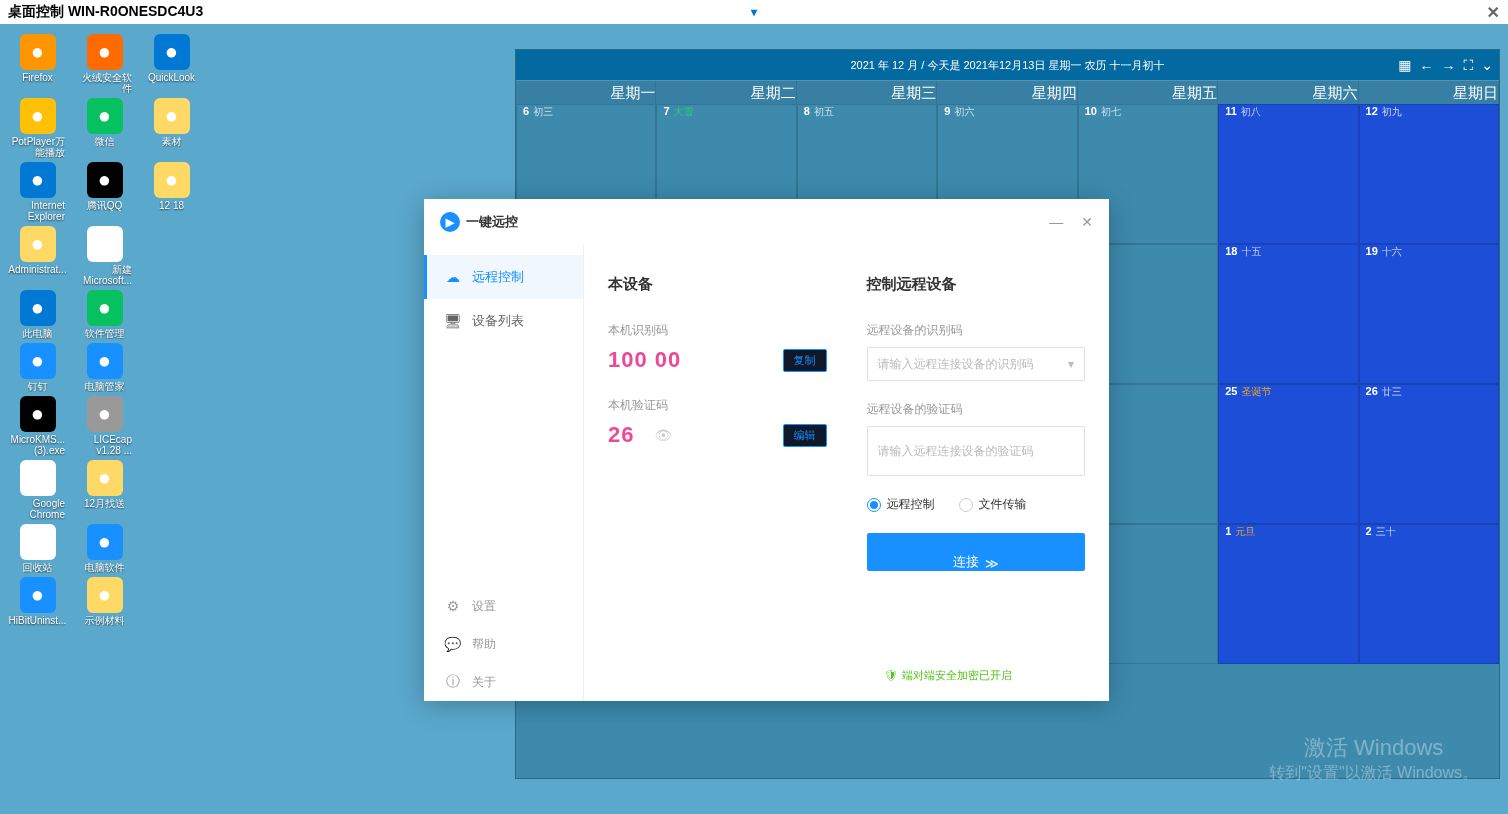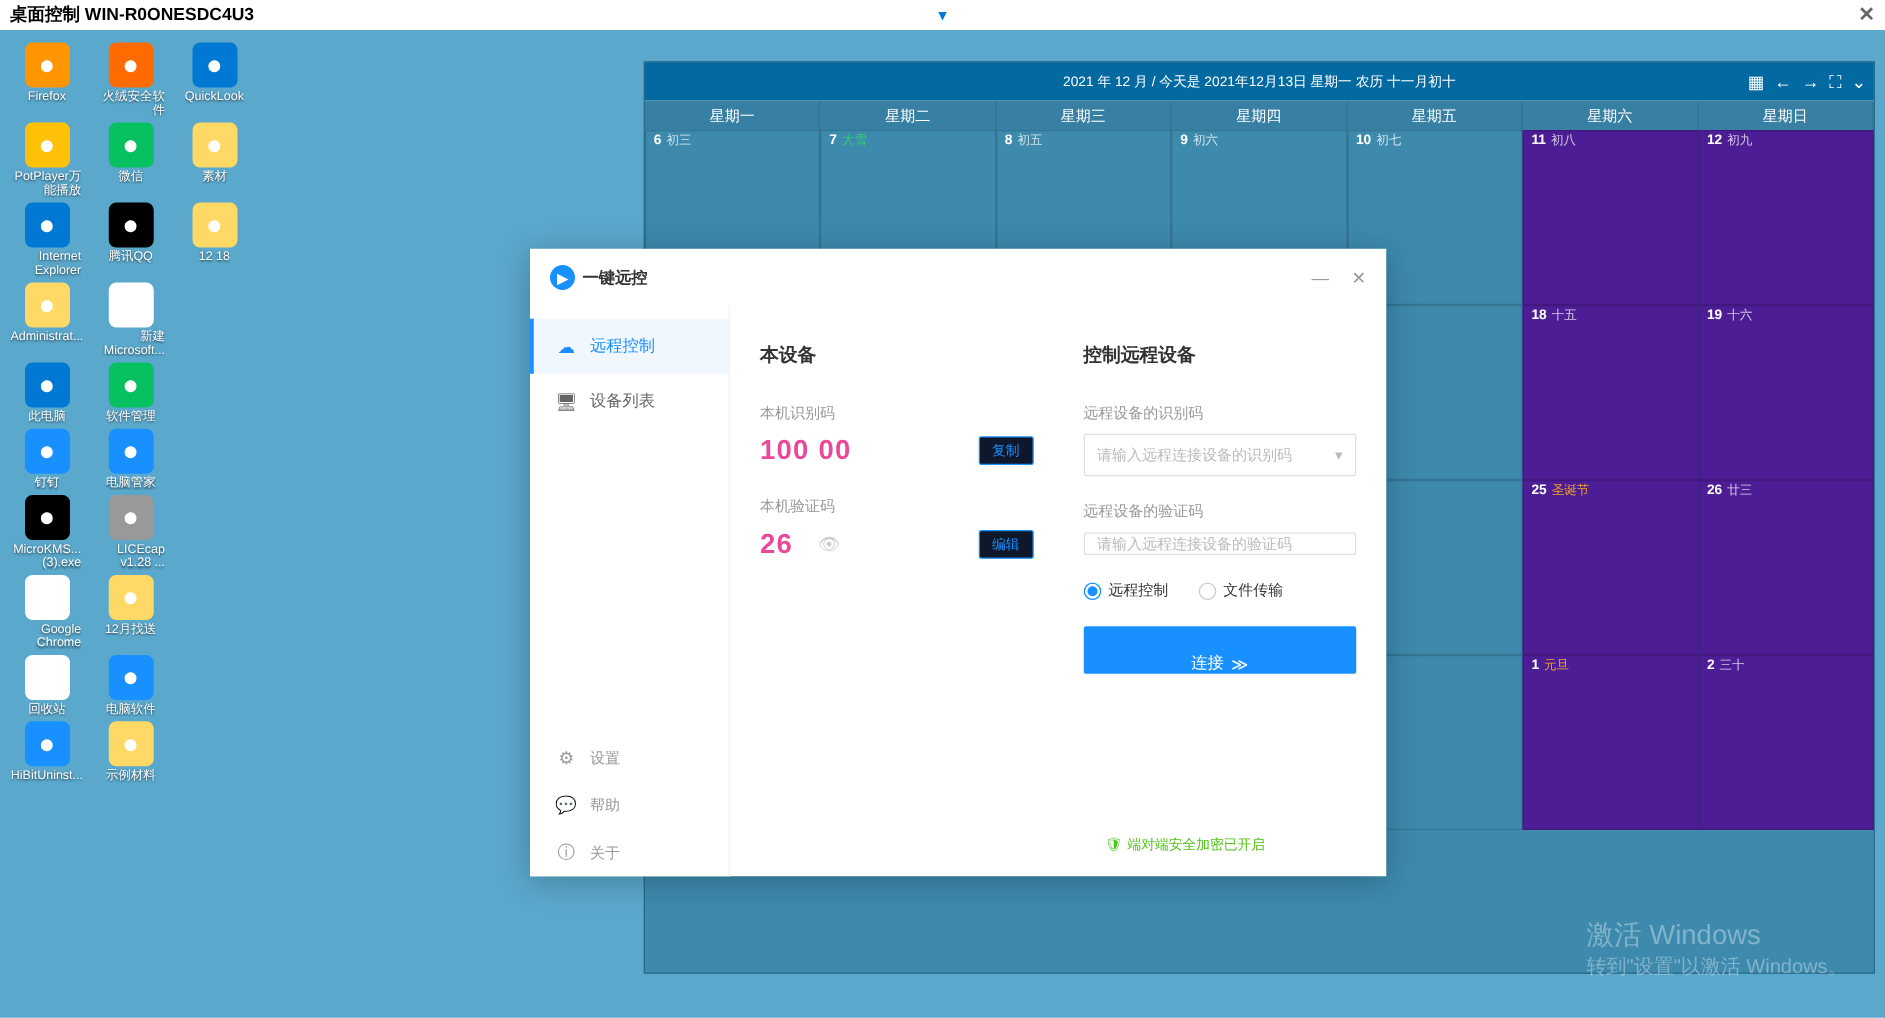--- a/index.html
+++ b/index.html
@@ -11,29 +11,29 @@
 .icons { position: absolute; left: 10px; top: 10px; display: flex; flex-direction: column; gap: 4px; }
 .icon-row { display: flex; gap: 12px; }
 .d-icon { width: 55px; display: flex; flex-direction: column; align-items: center; cursor: pointer; }
 .d-icon .img { width: 36px; height: 36px; border-radius: 6px; display: flex; align-items: center; justify-content: center; font-size: 22px; color: #fff; }
 .d-icon .lbl { font-size: 10px; color: #fff; text-align: right; text-shadow: 0 1px 2px rgba(0,0,0,.7); margin-top: 2px; line-height: 11px; max-height: 22px; overflow: hidden; }
 .calendar { position: absolute; left: 515px; top: 25px; right: 8px; height: 730px; background: #3d8aad; border: 1px solid #2a6a88; }
 .cal-hdr { height: 30px; background: #0369a1; display: flex; align-items: center; justify-content: center; color: #fff; font-size: 11px; position: relative; }
 .cal-ctrls { position: absolute; right: 6px; display: flex; gap: 8px; font-size: 14px; }
 .cal-ctrls span { cursor: pointer; }
 .cal-days { display: flex; height: 24px; background: #3780a3; border-top: 1px solid rgba(255,255,255,.15); }
-.cal-day { flex: 1; text-align: center; color: #fff; font-size: 12px; line-height: 24px; border-right: 1px solid rgba(0,0,0,.1); }
+.cal-day { flex: 1; text-align: right; color: #fff; font-size: 15px; line-height: 24px; border-right: 1px solid rgba(0,0,0,.1); }
 .cal-grid { display: grid; grid-template-columns: repeat(7,1fr); grid-auto-rows: 140px; }
 .cell { border: 1px solid rgba(0,0,0,.15); padding: 0 6px; font-size: 11px; color: #fff; position: relative; }
-.cell.gray { background: #4c1d95; }
+.cell.gray { background: #1d4ed8; }
 .cell .dn { font-weight: bold; margin-right: 4px; }
 .cell .ln { color: rgba(255,255,255,.75); font-size: 10px; }
 .cell .red { color: #f5a623; }
 .cell .green { color: #2ecc71; }
-.watermark { position: absolute; right: 30px; bottom: 30px; color: rgba(255,255,255,.35); font-size: 16px; text-align: left; }
+.watermark { position: absolute; right: 30px; bottom: 30px; color: rgba(255,255,255,.35); font-size: 16px; text-align: center; }
 .watermark .big { font-size: 22px; }
 
 .app { position: absolute; left: 424px; top: 175px; width: 685px; height: 502px; background: #fff; box-shadow: 0 4px 24px rgba(0,0,0,.25); display: flex; flex-direction: column; }
 .app-top { height: 46px; display: flex; align-items: center; padding: 0 16px; }
 .app-logo { display: flex; align-items: center; gap: 6px; font-size: 13px; font-weight: bold; color: #333; }
 .app-logo .circ { width: 20px; height: 20px; border-radius: 50%; background: #1890ff; display: flex; align-items: center; justify-content: center; color: #fff; font-size: 11px; }
 .app-top .wctrl { margin-left: auto; display: flex; gap: 18px; color: #999; font-size: 14px; }
 .app-top .wctrl span { cursor: pointer; }
 .app-body { flex: 1; display: flex; }
 .sidebar { width: 160px; background: #fff; border-right: 1px solid #f0f0f0; display: flex; flex-direction: column; padding-top: 10px; }
@@ -44,21 +44,21 @@
 .sidebar .foot .nav-item { height: 38px; font-size: 12px; color: #999; }
 .main { flex: 1; display: flex; padding: 30px 24px 20px; gap: 40px; }
 .panel { flex: 1; }
 .panel h3 { font-size: 15px; color: #333; margin-bottom: 28px; font-weight: bold; }
 .field-lbl { font-size: 12px; color: #999; margin-bottom: 8px; }
 .field-row { display: flex; align-items: center; margin-bottom: 24px; }
 .big-num { font-size: 22px; font-weight: bold; color: #ec4899; letter-spacing: 1px; }
 .btn-sm { border: 1px solid #1890ff; color: #1890ff; background: #0f172a; font-size: 11px; padding: 3px 10px; border-radius: 2px; cursor: pointer; margin-left: auto; }
 .eye { color: #ccc; margin-left: 20px; font-size: 14px; }
 .sel { width: 100%; border: 1px solid #e0e0e0; height: 34px; padding: 0 10px; font-size: 12px; color: #bbb; display: flex; align-items: center; justify-content: space-between; border-radius: 2px; cursor: pointer; margin-bottom: 20px; gap: 20px; }
-.inp { width: 100%; border: 1px solid #e0e0e0; height: 18px; padding: 0 10px; font-size: 12px; border-radius: 2px; margin-bottom: 20px; }
+.inp { width: 100%; border: 1px solid #e0e0e0; height: 50px; padding: 0 10px; font-size: 12px; border-radius: 2px; margin-bottom: 20px; }
 .inp::placeholder { color: #bbb; }
 .radios { display: flex; gap: 24px; margin-bottom: 20px; font-size: 12px; color: #333; }
 .radio { display: flex; align-items: center; gap: 6px; cursor: pointer; }
 .radio .dot { width: 14px; height: 14px; border-radius: 50%; border: 1px solid #ccc; display: flex; align-items: center; justify-content: center; }
 .radio.checked .dot { border-color: #1890ff; }
 .radio.checked .dot::after { content: ''; width: 8px; height: 8px; border-radius: 50%; background: #1890ff; }
 .btn-primary { width: 100%; height: 38px; background: #1890ff; color: #fff; border: none; font-size: 13px; border-radius: 2px; cursor: pointer; display: flex; align-items: flex-end; justify-content: center; gap: 6px; }
 .security { position: absolute; bottom: 18px; left: 460px; font-size: 11px; color: #52c41a; display: flex; align-items: center; gap: 4px; }
 </style>
 </head>

